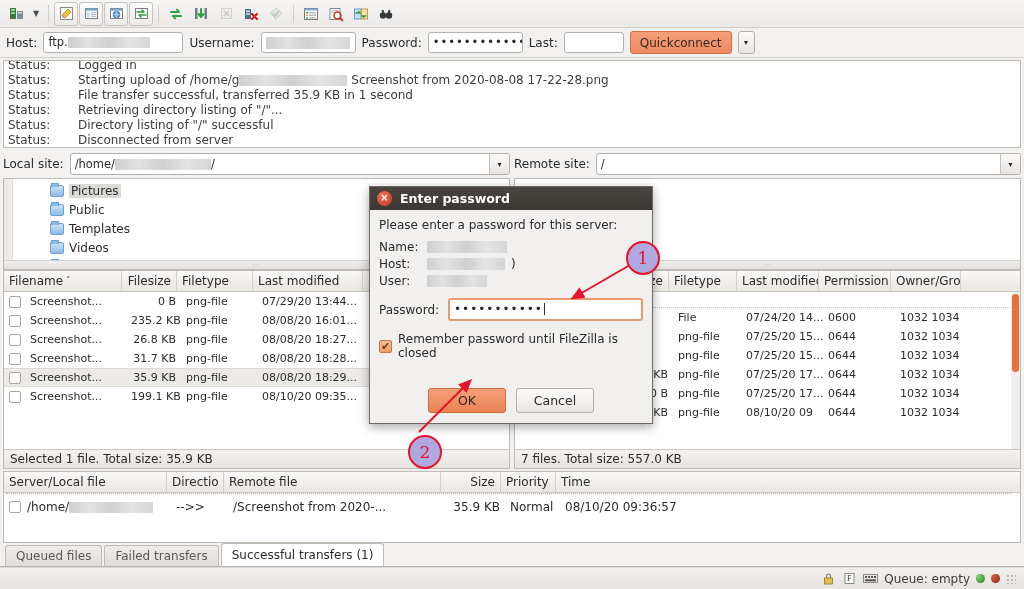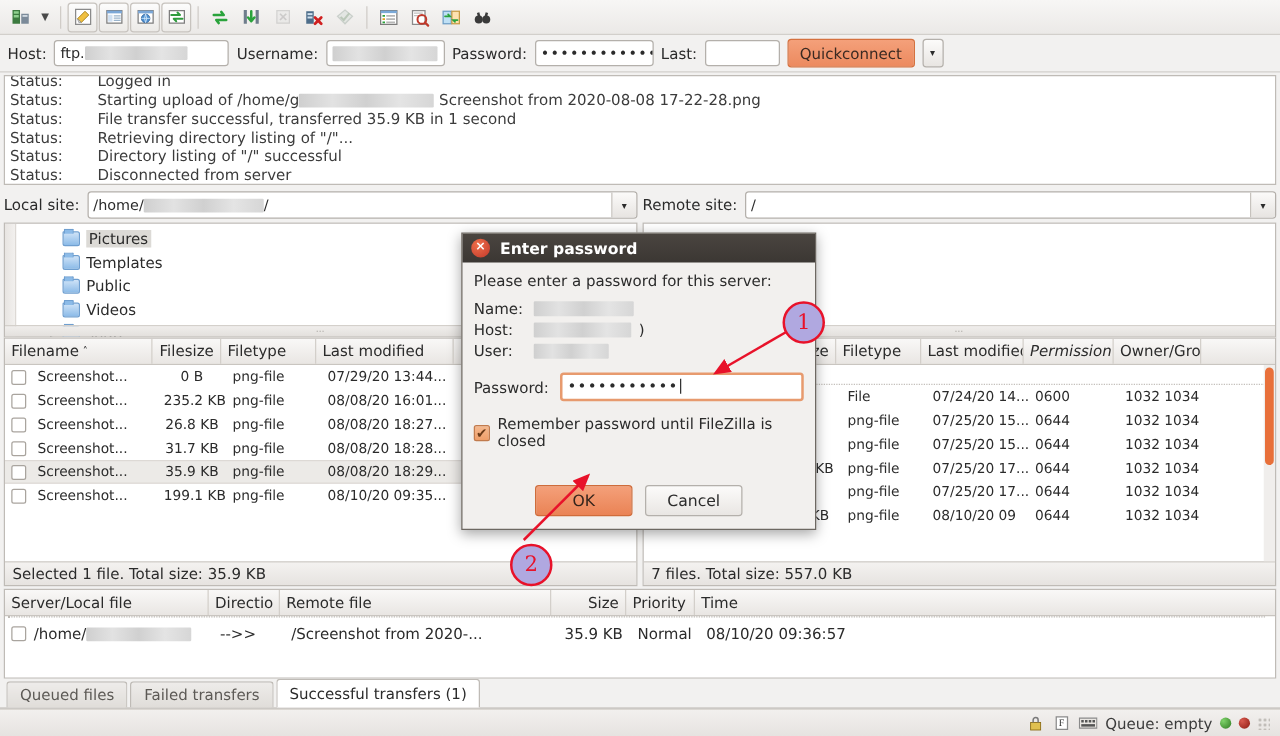--- a/index.html
+++ b/index.html
@@ -266,21 +266,21 @@
     font-size: 11px;
     align-items: center;
   }
   .lp-row.selected { background: #eceae7; border-top:1px solid #ddd9d5; border-bottom:1px solid #ddd9d5;}
   .lp-cell {
     padding: 0 5px;
     white-space: nowrap;
     overflow: hidden;
     line-height: 18px;
   }
-  .cell-right { text-align: center; }
+  .cell-right { text-align: right; }
   .cb {
     width: 12px; height: 12px;
     border: 1px solid #a9a49e;
     background: #fff;
     border-radius: 2px;
     margin-left: 5px;
     margin-right: 4px;
     flex: 0 0 auto;
   }
   .lp-empty-row {
@@ -702,25 +702,25 @@
   <div class="trees">
     <div class="tree-pane">
       <div class="tree-scroll-v"></div>
       <div style="padding-top:2px;">
         <div class="tree-row sel">
           <span class="folder"></span>
           <span class="tree-label">Pictures</span>
         </div>
         <div class="tree-row">
           <span class="folder"></span>
-          <span class="tree-label">Templates</span>
+          <span class="tree-label">Public</span>
         </div>
         <div class="tree-row">
           <span class="folder"></span>
-          <span class="tree-label">Public</span>
+          <span class="tree-label">Templates</span>
         </div>
         <div class="tree-row">
           <span class="folder"></span>
           <span class="tree-label">Videos</span>
         </div>
         <div class="tree-row" style="position:relative;">
           <span class="tree-expander">▶</span>
           <span class="folder"></span>
           <span class="tree-label">snap</span>
         </div>
@@ -805,21 +805,21 @@
         </div>
         <div class="lp-th" style="width:62px;justify-content:flex-end;">
           <span>Filesize</span>
         </div>
         <div class="lp-th" style="width:68px;">
           <span>Filetype</span>
         </div>
         <div class="lp-th" style="width:82px;">
           <span>Last modified</span>
         </div>
-        <div class="lp-th" style="width:72px;font-style:italic;">
+        <div class="lp-th" style="width:72px;">
           <span>Permission</span>
         </div>
         <div class="lp-th" style="width:70px;">
           <span>Owner/Gro</span>
         </div>
         <div class="lp-th" style="flex:1 1 auto;border-right:none;"></div>
       </div>
       <div class="lp-body">
         <div class="lp-empty-row"></div>
         <div class="lp-row">

